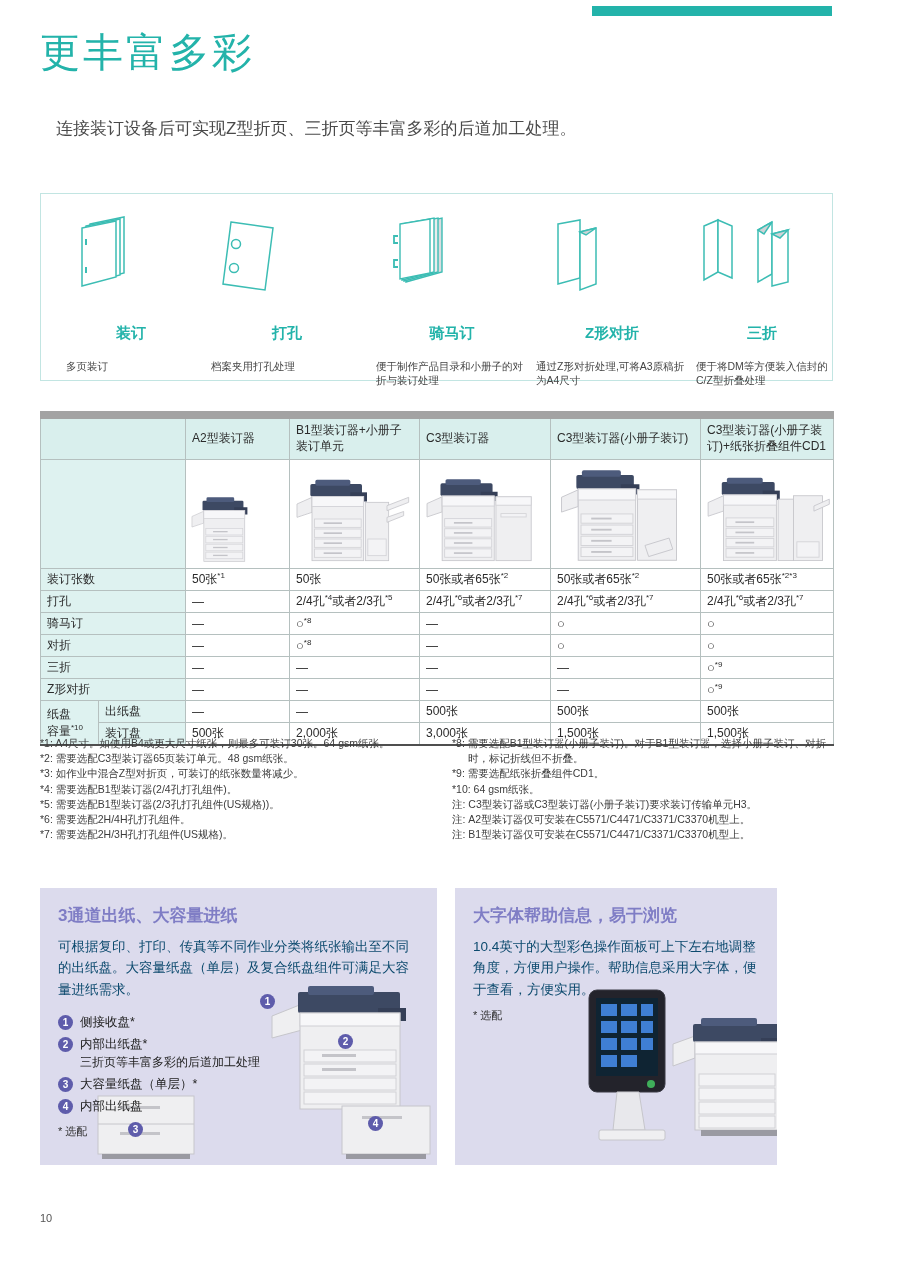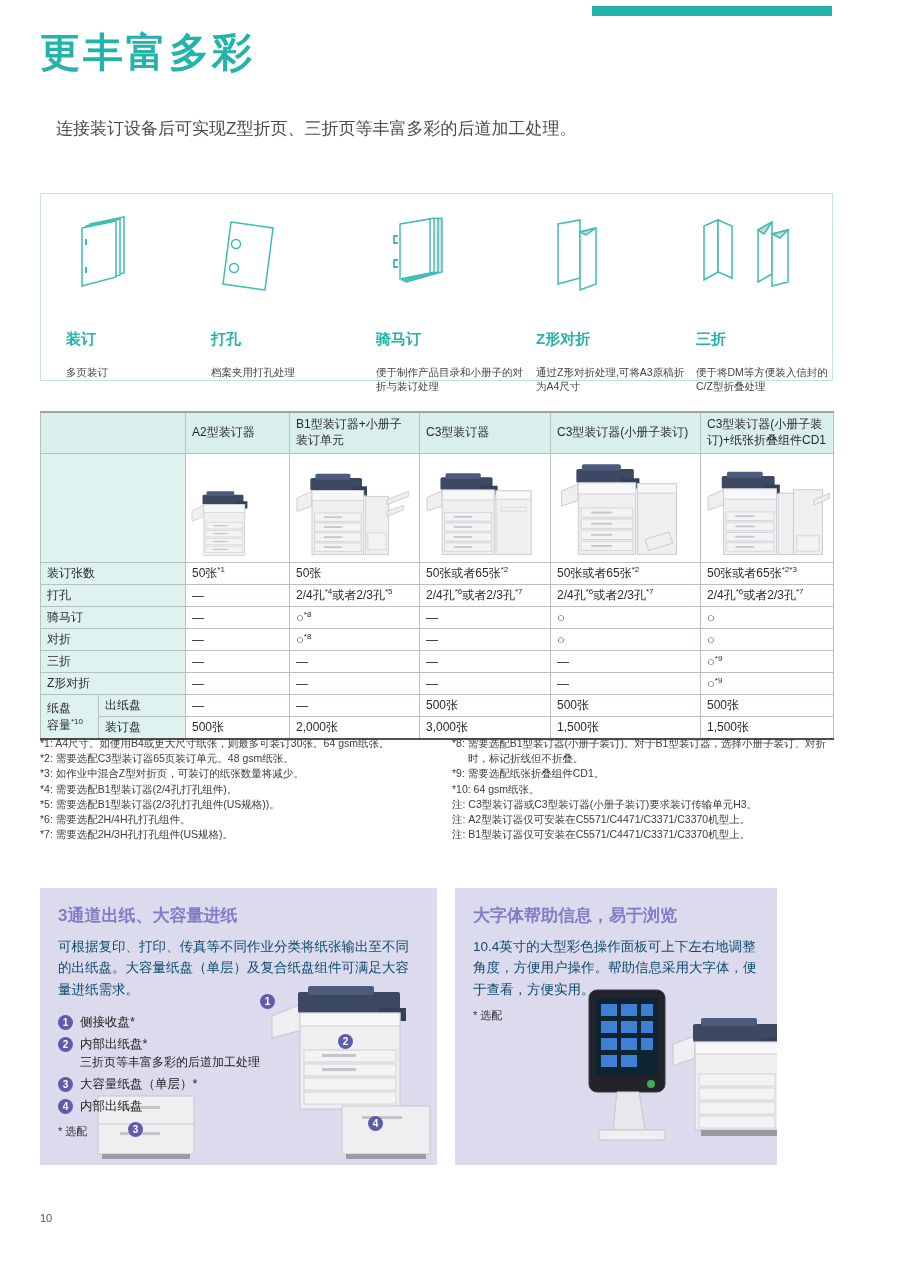--- a/index.html
+++ b/index.html
@@ -1,34 +1,34 @@
 <!DOCTYPE html>
 <html><head>
 <meta charset="utf-8">
 <style>
   html,body{margin:0;padding:0;background:#fff;}
   body{font-family:"Liberation Sans","DejaVu Sans",sans-serif;color:#333;}
   .page{position:relative;width:900px;height:1272px;background:#fff;overflow:hidden;}
 
   .topbar{position:absolute;left:592px;top:6px;width:240px;height:10px;background:#23b3aa;}
-  .title{position:absolute;left:40px;top:28px;margin:0;font-size:40px;line-height:1.2;color:#23b3aa;font-weight:bold;letter-spacing:3px;}
+  .title{position:absolute;left:40px;top:28px;margin:0;font-size:40px;line-height:1.2;color:#23b3aa;font-weight:normal;letter-spacing:3px;}
   .subtitle{position:absolute;left:40px;top:101px;margin:16px;font-size:17px;color:#4a4a4a;}
 
   
   .feature-box{position:absolute;left:40px;top:193px;width:791px;height:186px;border:1px solid #c2e5e2;background:#fff;}
   .feature{position:absolute;top:14px;}
   .feature .art{height:98px;display:flex;align-items:center;}
-  .feature .flabel{color:#23b3aa;font-size:15px;font-weight:bold;margin-top:24px;}
+  .feature .flabel{color:#23b3aa;font-size:15px;font-weight:bold;margin-top:18px;text-align:center;}
   .feature .fdesc{font-size:10.5px;color:#444;line-height:1.38;margin-top:16px;}
   .f1{left:25px;width:130px}.f2{left:170px;width:152px}.f3{left:335px;width:152px}
   .f4{left:495px;width:152px}.f5{left:655px;width:132px}
 
   
   .spec{position:absolute;left:40px;top:411px;width:793px;border-collapse:collapse;table-layout:fixed;font-size:12px;
-        border-top:2px solid #a3a3a3;border-bottom:2px solid #4f4f4f;}
+        border-top:8px solid #a3a3a3;border-bottom:2px solid #4f4f4f;}
   .spec th,.spec td{border:1px solid #b5c0bf;padding:2px 6px;text-align:left;vertical-align:middle;font-weight:normal;color:#2b2b2b;}
   .spec th.colh{background:#d9efed;height:34px;line-height:1.3;padding:3px 6px;font-size:12px;}
   .spec td.lbl{background:#def2f0;}
   .spec td.img-cell{height:106px;padding:1px 2px;text-align:center;vertical-align:bottom;background:#fff;}
   .spec sup{font-size:8px;line-height:0;}
   .spec td.circ{font-size:13px;}
   .pbody{fill:#efeff1;stroke:#c6c6cb;stroke-width:1;}
   .pdraw{fill:#f3f3f5;stroke:#d2d2d6;stroke-width:1;}
 
   

